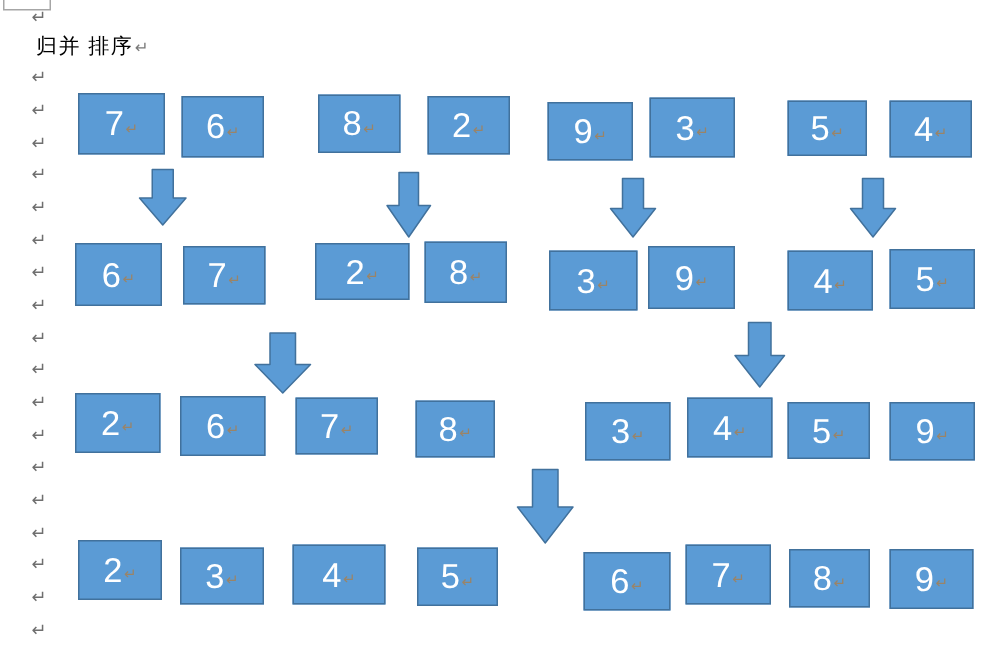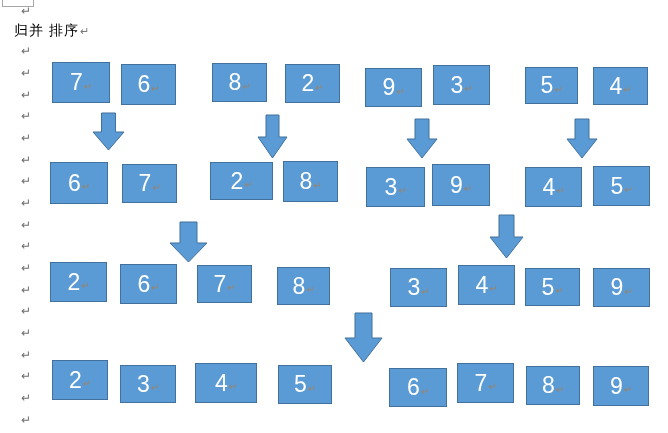--- a/index.html
+++ b/index.html
@@ -5,21 +5,21 @@
   html, body { margin: 0; padding: 0; }
   body {
     width: 668px; height: 433px;
     background: #ffffff;
     font-family: "Liberation Sans", sans-serif;
     position: relative;
     overflow: hidden;
   }
   .page-title {
     position: absolute;
-    left: 14px; top: 22px;
+    left: 24px; top: 22px;
     font-size: 14px;
     color: #000000;
     letter-spacing: 1px;
     white-space: nowrap;
   }
   .title-mark {
     color: #7a7a7a;
     font-size: 11px;
     margin-left: 1px;
   }

